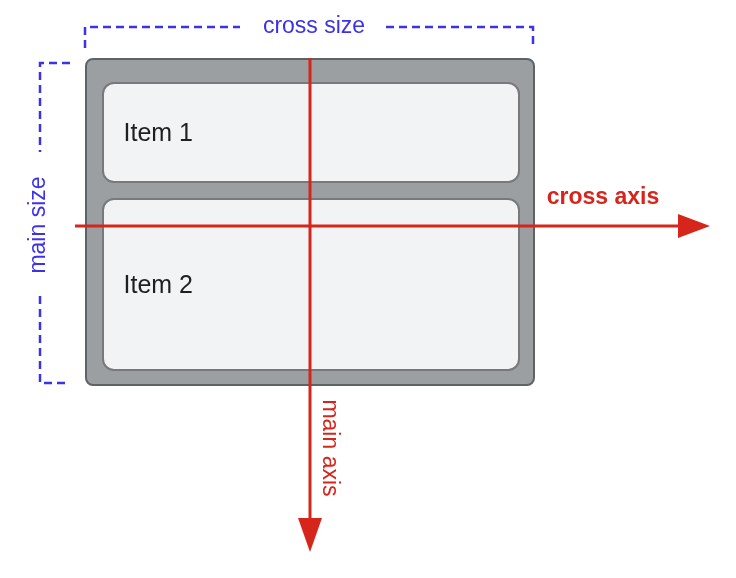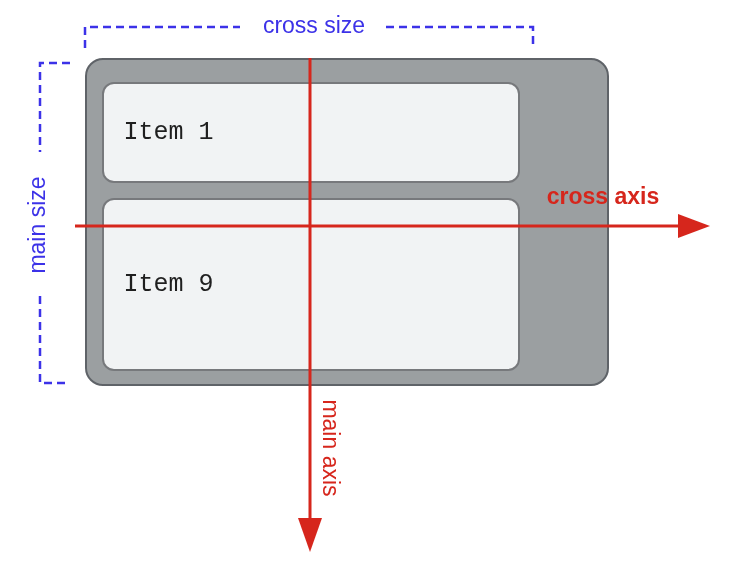--- a/index.html
+++ b/index.html
@@ -10,28 +10,27 @@
     background: #ffffff;
     font-family: "Liberation Sans", sans-serif;
     overflow: hidden;
   }
 
   
   .flex-container {
     position: absolute;
     left: 85px;
     top: 58px;
-    width: 524px;
+    width: 450px;
     height: 328px;
     background: var(--container-fill, #9b9fa1);
     border: 2.5px solid var(--container-border, #5f6368);
-    border-radius: 18px;
+    border-radius: 8px;
     box-sizing: border-box;
     z-index: 1;
-    font-family: Liberation Mono, monospace;
   }
   .flex-item {
     position: absolute;
     left: 14.5px;
     width: 418px;
     background: var(--item-fill, #f1f3f4);
     border: 2px solid var(--item-border, #77797c);
     border-radius: 12px;
     box-sizing: border-box;
     display: flex;
@@ -92,21 +91,21 @@
 </head>
 <body>
 
 <div class="canvas">
 
   <div class="flex-container">
     <div class="flex-item item-1">
       <span>Item 1</span>
     </div>
     <div class="flex-item item-2">
-      <span>Item 9</span>
+      <span>Item 2</span>
     </div>
   </div>
 
   <div class="label label-blue cross-size">cross size</div>
 
   <div class="label label-blue main-size">main size</div>
 
   <div class="label label-red cross-axis">cross axis</div>
 
   <div class="label label-red main-axis">main axis</div>

